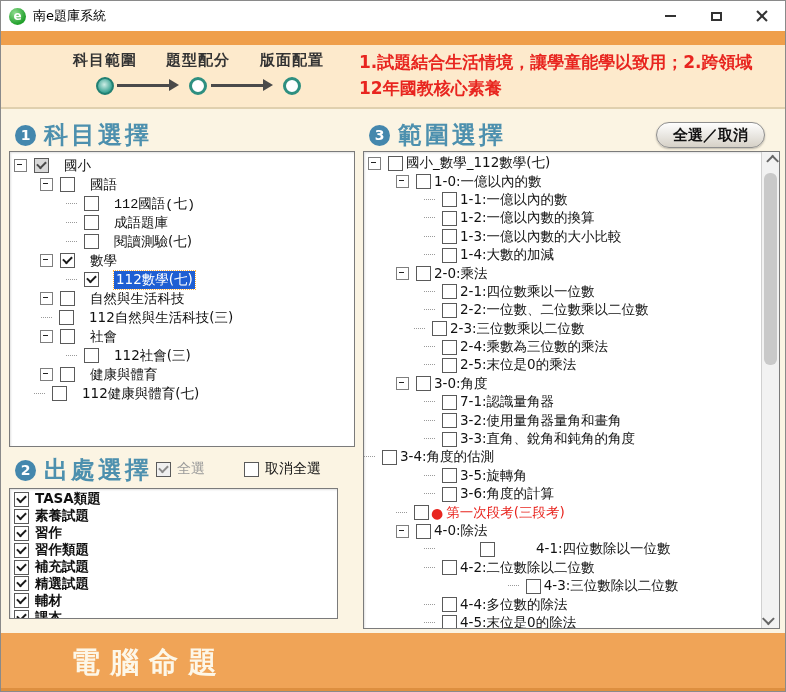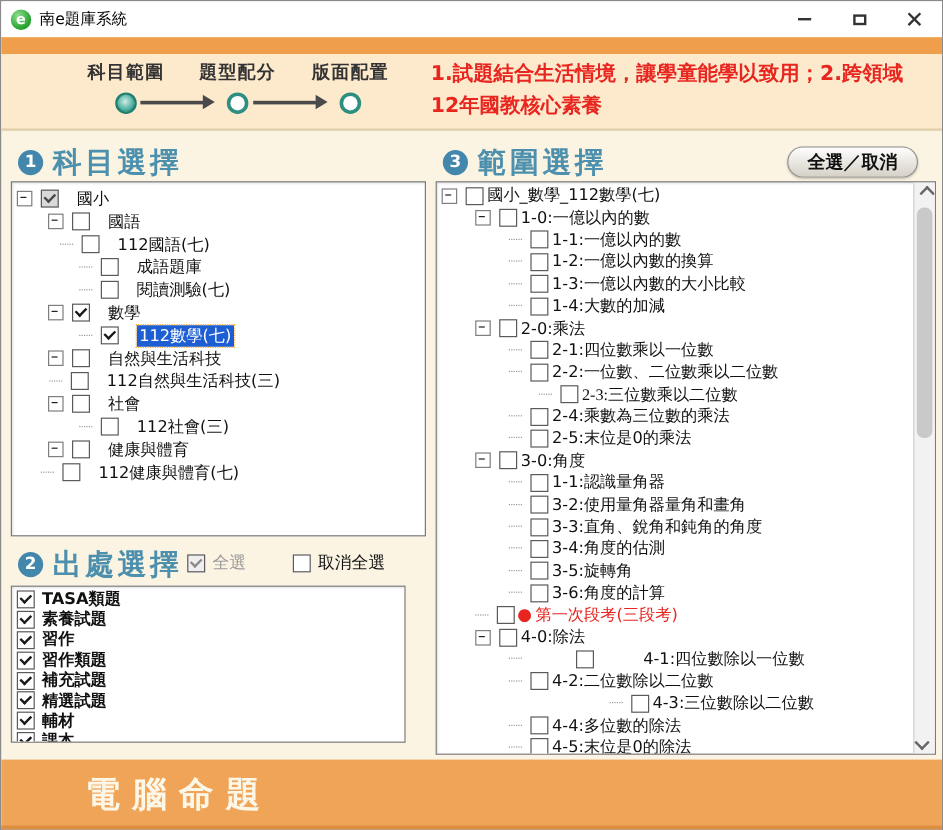--- a/index.html
+++ b/index.html
@@ -138,21 +138,21 @@
       <div class="trow" style="padding-left: 4px;">
         <span class="exp"></span>
         <span class="cb mixed"></span>
         <span class="lbl">國小</span>
       </div>
       <div class="trow" style="padding-left: 30px;">
         <span class="exp"></span>
         <span class="cb unchecked"></span>
         <span class="lbl">國語</span>
       </div>
-      <div class="trow" style="padding-left: 40px;">
+      <div class="trow" style="padding-left: 56px; font-family: Liberation Mono, monospace;">
         <span class="stub"></span>
         <span class="cb unchecked"></span>
         <span class="lbl">112國語(七)</span>
       </div>
       <div class="trow" style="padding-left: 56px;">
         <span class="stub"></span>
         <span class="cb unchecked"></span>
         <span class="lbl">成語題庫</span>
       </div>
       <div class="trow" style="padding-left: 56px;">
@@ -296,21 +296,21 @@
         <div class="trow" style="padding-left: 60px;">
           <span class="stub"></span>
           <span class="cb unchecked"></span>
           <span class="lbl">2-1:四位數乘以一位數</span>
         </div>
         <div class="trow" style="padding-left: 60px;">
           <span class="stub"></span>
           <span class="cb unchecked"></span>
           <span class="lbl">2-2:一位數、二位數乘以二位數</span>
         </div>
-        <div class="trow" style="padding-left: 85px; font-family: Liberation Serif, serif;">
+        <div class="trow" style="padding-left: 50px;">
           <span class="stub"></span>
           <span class="cb unchecked"></span>
           <span class="lbl">2-3:三位數乘以二位數</span>
         </div>
         <div class="trow" style="padding-left: 60px;">
           <span class="stub"></span>
           <span class="cb unchecked"></span>
           <span class="lbl">2-4:乘數為三位數的乘法</span>
         </div>
         <div class="trow" style="padding-left: 60px;">
@@ -319,33 +319,33 @@
           <span class="lbl">2-5:末位是0的乘法</span>
         </div>
         <div class="trow" style="padding-left: 32px;">
           <span class="exp"></span>
           <span class="cb unchecked"></span>
           <span class="lbl">3-0:角度</span>
         </div>
         <div class="trow" style="padding-left: 60px;">
           <span class="stub"></span>
           <span class="cb unchecked"></span>
-          <span class="lbl">1-1:認識量角器</span>
+          <span class="lbl">7-1:認識量角器</span>
         </div>
         <div class="trow" style="padding-left: 60px;">
           <span class="stub"></span>
           <span class="cb unchecked"></span>
           <span class="lbl">3-2:使用量角器量角和畫角</span>
         </div>
         <div class="trow" style="padding-left: 60px;">
           <span class="stub"></span>
           <span class="cb unchecked"></span>
           <span class="lbl">3-3:直角、銳角和鈍角的角度</span>
         </div>
-        <div class="trow" style="padding-left: 60px;">
+        <div class="trow" style="">
           <span class="stub"></span>
           <span class="cb unchecked"></span>
           <span class="lbl">3-4:角度的估測</span>
         </div>
         <div class="trow" style="padding-left: 60px;">
           <span class="stub"></span>
           <span class="cb unchecked"></span>
           <span class="lbl">3-5:旋轉角</span>
         </div>
         <div class="trow" style="padding-left: 60px;">

